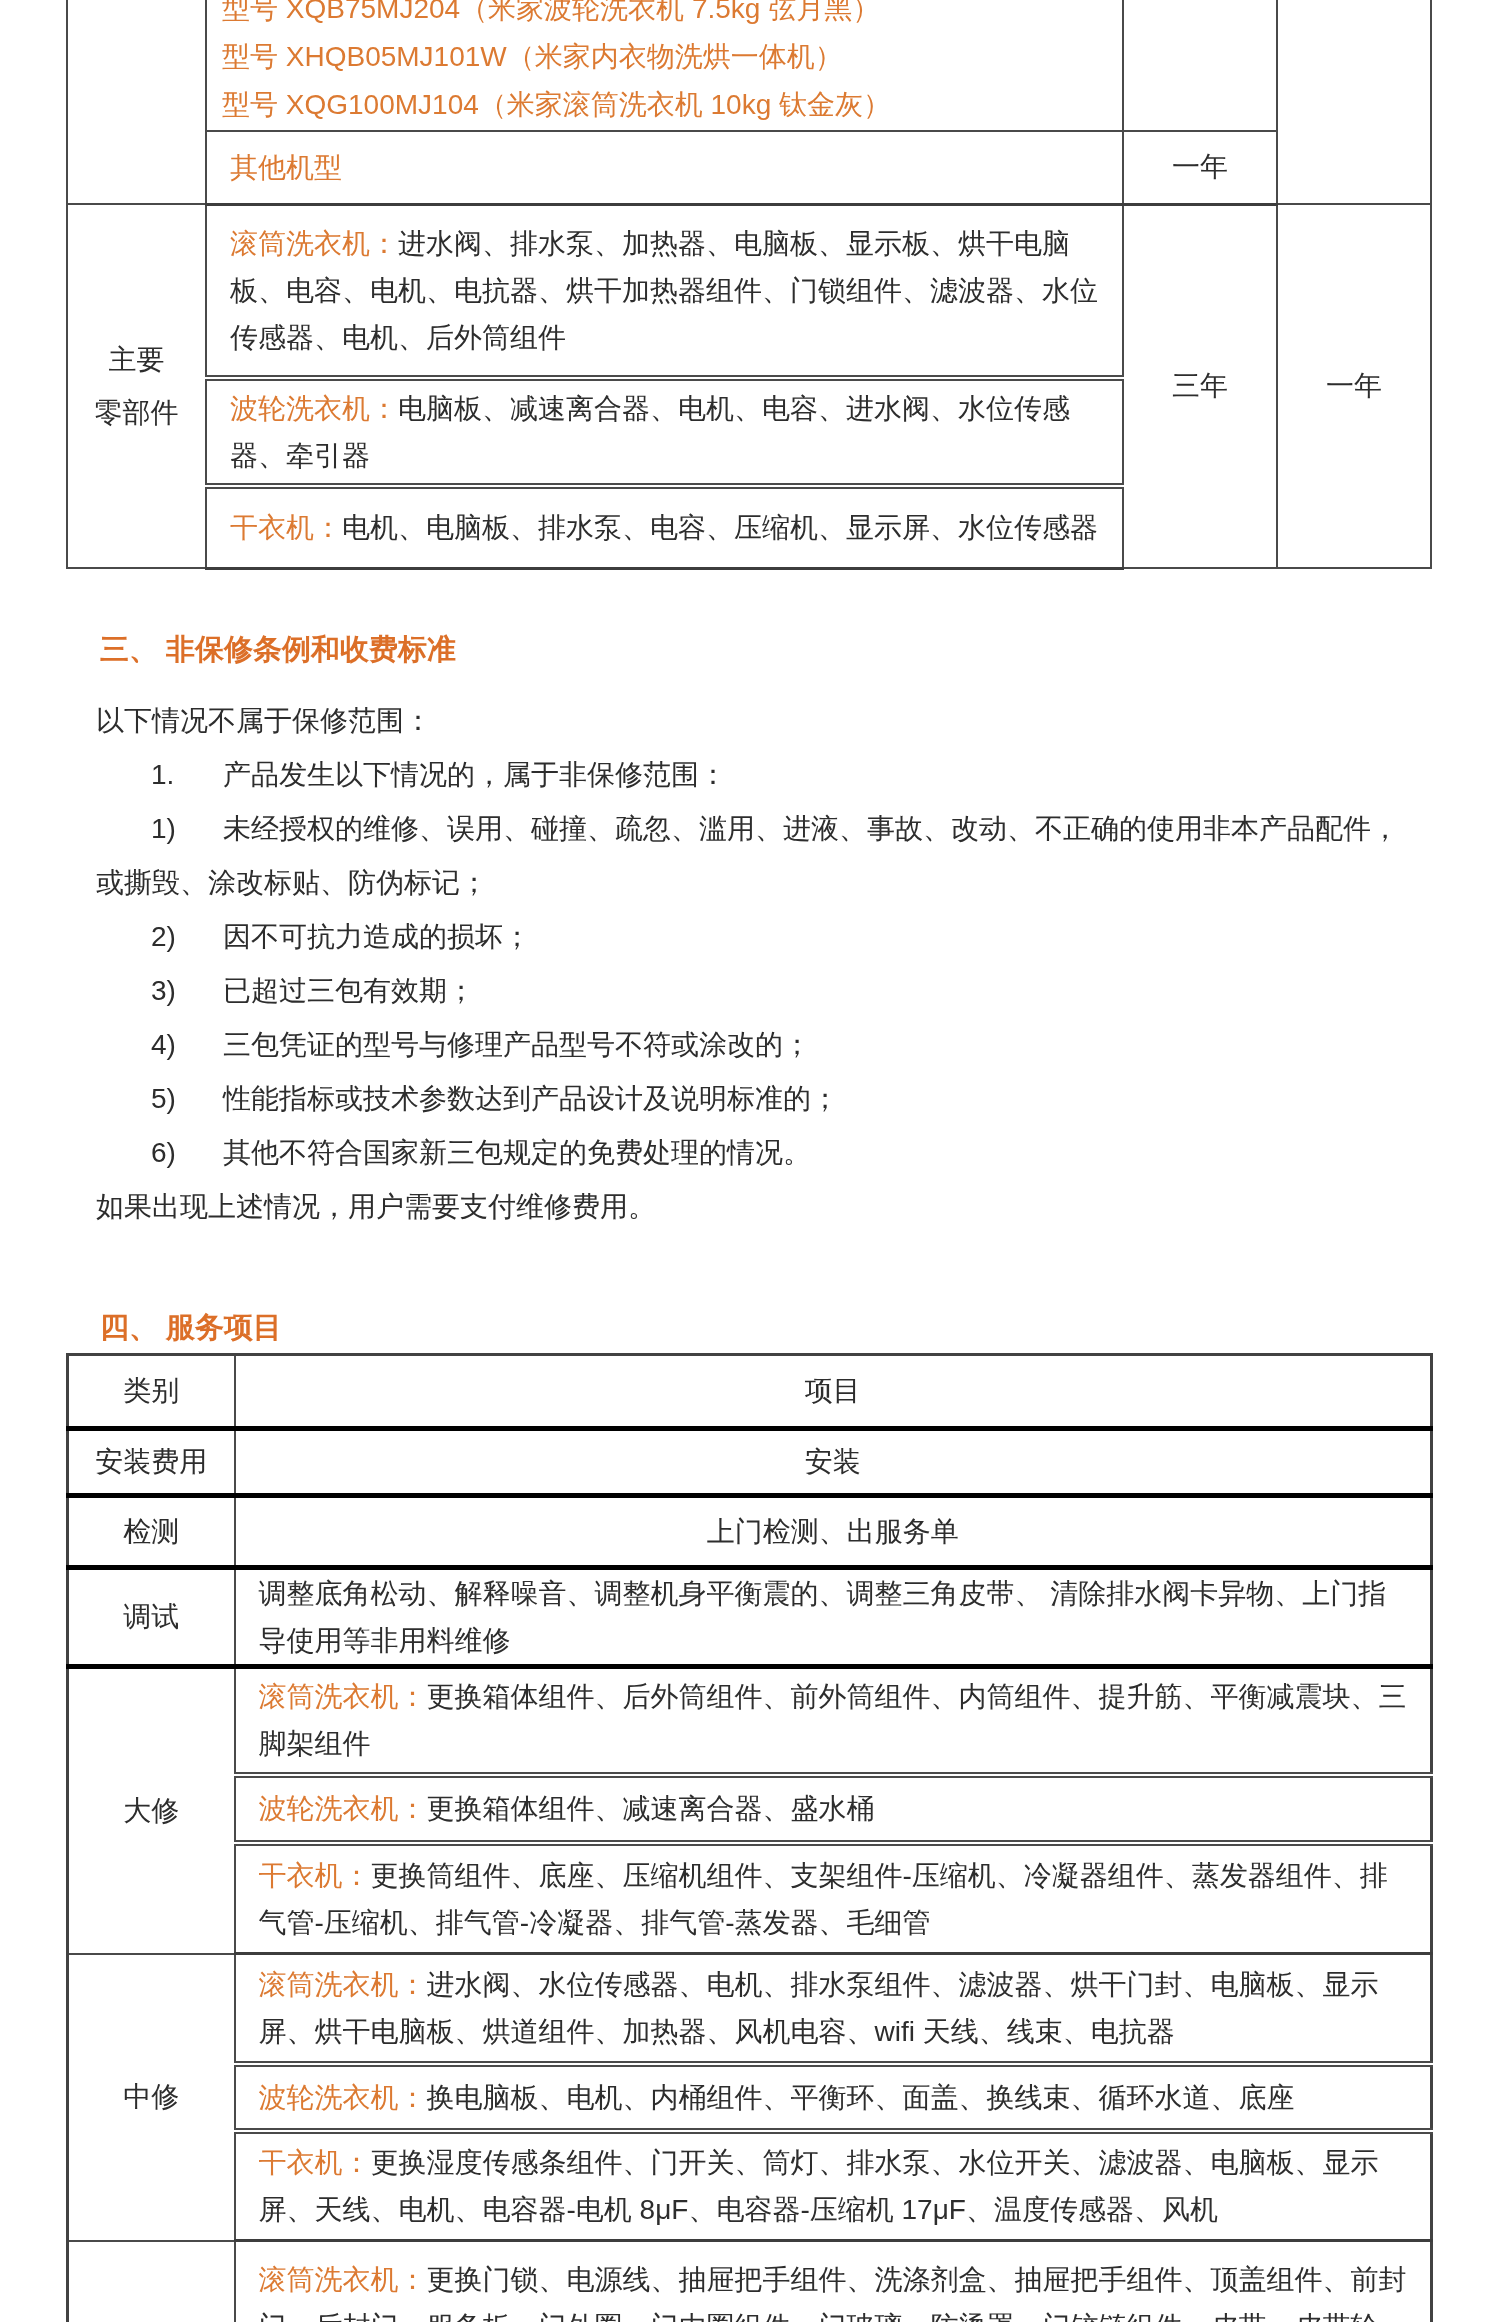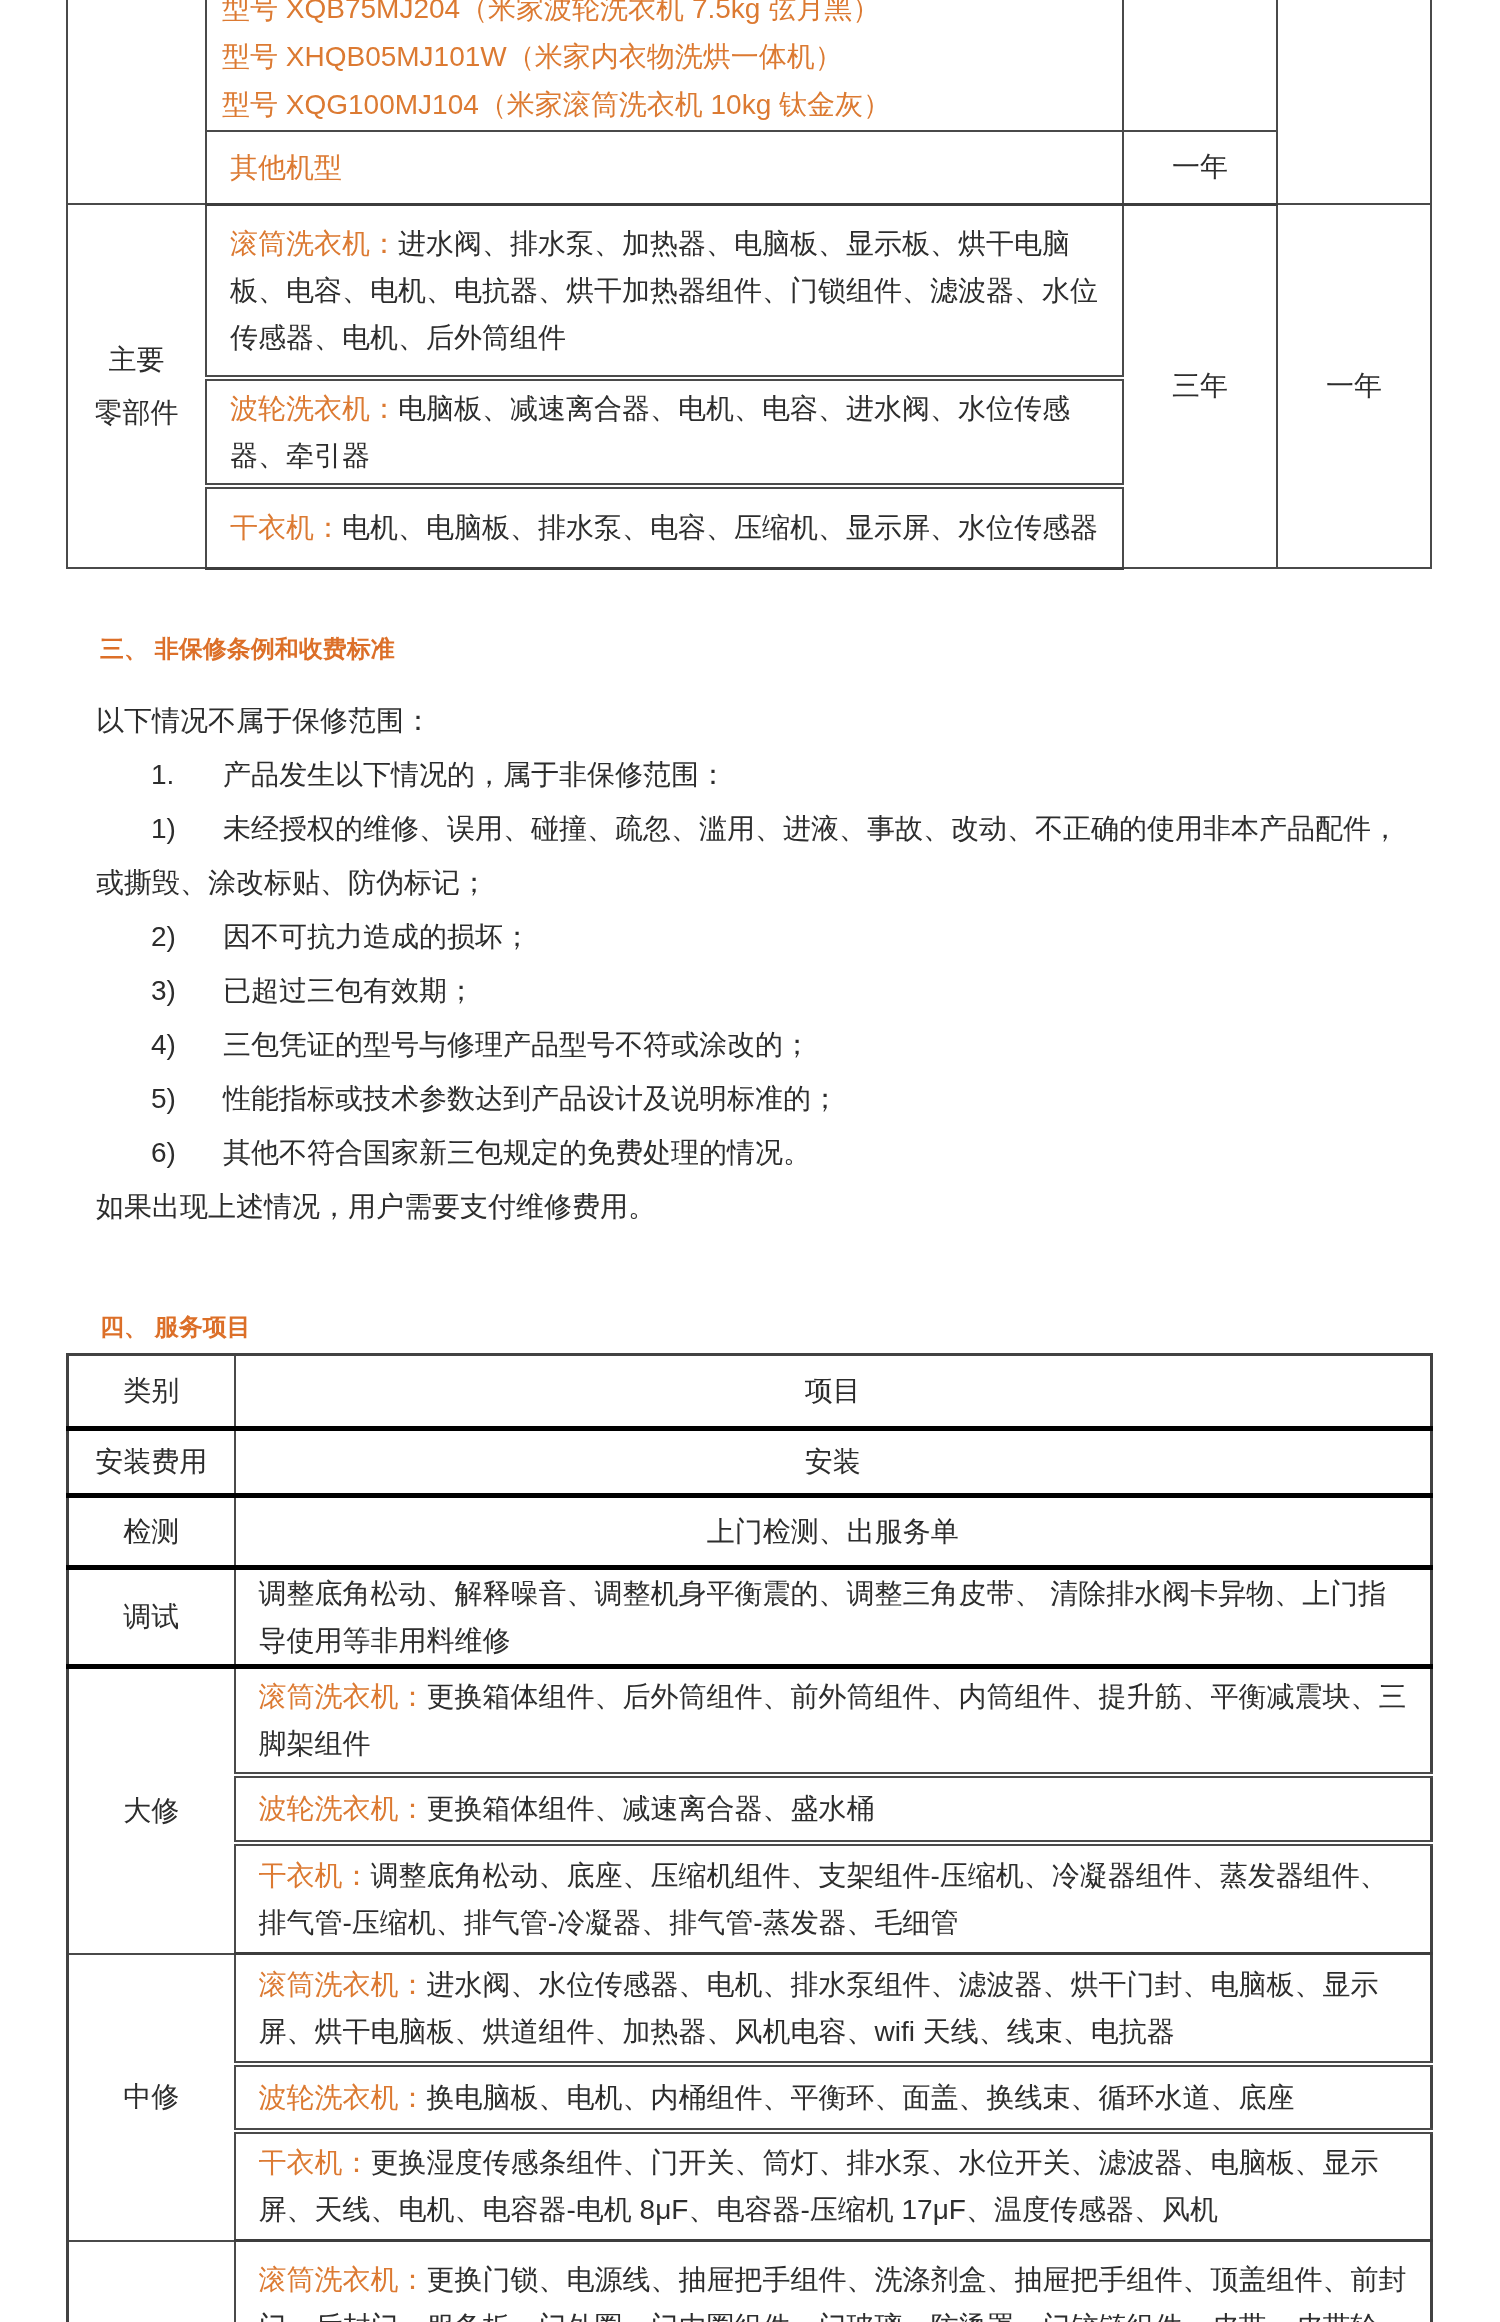--- a/index.html
+++ b/index.html
@@ -30,21 +30,21 @@
 
   
   #service-table{position:absolute;left:66px;top:1353px;width:1364px;}
   #service-table td{border-width:2px;}
   #service-table td.major{border-bottom:5px solid #000000;}
   #service-table{border:3px solid #424242;}
 
   
   .sec-heading{
     position:absolute;left:100px;height:38px;line-height:38px;
-    font-size:24px;font-weight:bold;color:#dc6f28;white-space:nowrap;
+    font-size:29px;font-weight:bold;color:#dc6f28;white-space:nowrap;
   }
   #section3-block{position:absolute;left:96px;top:694px;width:1350px;}
   #section3-block .line{height:54px;line-height:54px;white-space:nowrap;}
   #section3-block .num{display:inline-block;width:72px;margin-left:55px;}
 </style>
 </head>
 <body>
 
 <table id="warranty-table">
   <colgroup>
@@ -154,21 +154,21 @@
       <span class="orange">滚筒洗衣机：</span><span>更换箱体组件、后外筒组件、前外筒组件、内筒组件、提升筋、平衡减震块、三脚架组件</span>
     </td>
   </tr>
   <tr style="height:68px;">
     <td class="txt double-b">
       <span class="orange">波轮洗衣机：</span><span>更换箱体组件、减速离合器、盛水桶</span>
     </td>
   </tr>
   <tr style="height:111px;">
     <td class="txt heavy-b">
-      <span class="orange">干衣机：</span><span>调整底角松动、底座、压缩机组件、支架组件-压缩机、冷凝器组件、蒸发器组件、排气管-压缩机、排气管-冷凝器、排气管-蒸发器、毛细管</span>
+      <span class="orange">干衣机：</span><span>更换筒组件、底座、压缩机组件、支架组件-压缩机、冷凝器组件、蒸发器组件、排气管-压缩机、排气管-冷凝器、排气管-蒸发器、毛细管</span>
     </td>
   </tr>
 
   <tr style="height:110px;">
     <td rowspan="3" class="center">中修</td>
     <td class="txt double-b">
       <span class="orange">滚筒洗衣机：</span><span>进水阀、水位传感器、电机、排水泵组件、滤波器、烘干门封、电脑板、显示屏、烘干电脑板、烘道组件、加热器、风机电容、wifi 天线、线束、电抗器</span>
     </td>
   </tr>
   <tr style="height:67px;">

